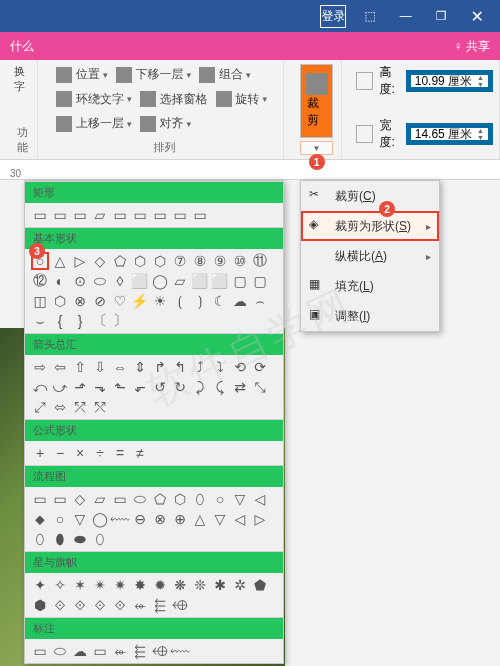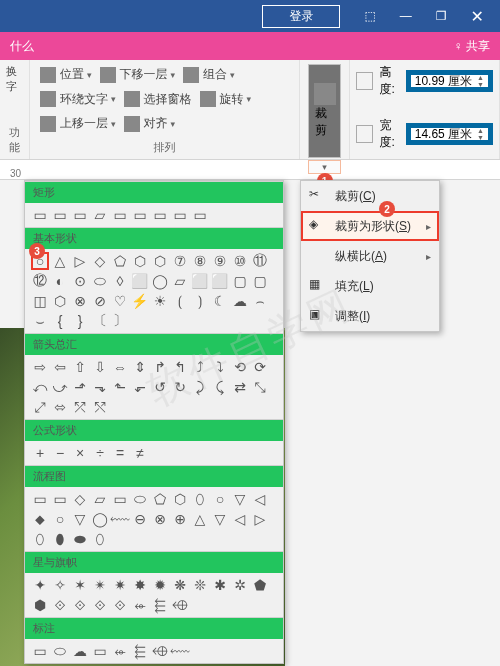--- a/index.html
+++ b/index.html
@@ -1,33 +1,33 @@
 <!DOCTYPE html>
 <html><head>
 <meta charset="utf-8">
 <style>
   * { box-sizing: border-box; margin: 0; padding: 0; font-family: "Microsoft YaHei", sans-serif; }
   body { width: 500px; height: 666px; background: #f3f3f3; overflow: hidden; position: relative; font-size: 12px; }
   
   .title-bar { height: 32px; background: #2b579a; display: flex; align-items: center; justify-content: flex-end; padding-right: 4px; }
   .title-btn { color: #fff; font-size: 12px; padding: 6px 12px; cursor: pointer; }
-  .title-btn.login { border: 1px solid #fff; padding: 2px 26px; margin-right: 12px; }
+  .title-btn.login { border: 1px solid #fff; padding: 2px 0; margin-right: 6px; }
   .title-btn.close { font-size: 16px; }
   
   .tab-row { height: 28px; background: #ec4899; display: flex; align-items: center; justify-content: space-between; color: #fff; padding: 0 10px; }
   
   .ribbon { height: 100px; background: #f3f3f3; border-bottom: 1px solid #d4d4d4; display: flex; }
-  .ribbon-group { border-right: 1px solid #e1e1e1; padding: 4px 6px; display: flex; flex-direction: column; justify-content: space-between; }
+  .ribbon-group { border-right: 1px solid #e1e1e1; padding: 4px 6px; display: flex; flex-direction: column; justify-content: space-between; margin-left: 8px; }
   .ribbon-group .label { text-align: center; color: #666; font-size: 11px; padding-top: 2px; }
   .ribbon-btn { display: flex; align-items: center; padding: 2px 4px; color: #444; cursor: pointer; }
   .ribbon-btn .ico { width: 16px; height: 16px; margin-right: 4px; display: inline-block; background: #888; }
   .ribbon-btn .drop { margin-left: 3px; font-size: 9px; color: #666; }
   
   .crop-group { padding: 4px 8px; }
-  .crop-main { display: flex; align-items: center; flex-direction: column; cursor: pointer; border: 1px solid #c0c0c0; background: #737373; padding: 18px 6px; margin-bottom: 2px; }
+  .crop-main { display: flex; align-items: center; flex-direction: column; cursor: pointer; border: 1px solid #c0c0c0; background: #f97316; padding: 8px 6px; margin-bottom: 2px; }
   .crop-main .crop-ico { width: 22px; height: 22px; background: #888; }
   .crop-arrow { width: 100%; text-align: center; background: #fafafa; border: 1px solid #f5ba9d; padding: 1px 0; font-size: 9px; color: #666; position: relative; }
   .badge { position: absolute; width: 16px; height: 16px; border-radius: 50%; color: #fff; font-size: 10px; display: flex; align-items: center; justify-content: center; font-weight: bold; }
   .badge1 { background: #e74c3c; left: 50%; top: 12px; transform: translateX(-50%); }
   
   .dim-row { display: flex; align-items: center; margin-bottom: 4px; }
   .dim-ico { width: 18px; height: 18px; border: 1px solid #aaa; margin-right: 6px; }
   .dim-input { width: 90px; height: 22px; border: 5px solid #0369a1; background: #fff; padding: 0 4px; display: flex; align-items: center; justify-content: space-between; }
   .spin { display: flex; flex-direction: column; font-size: 7px; color: #666; line-height: 7px; }
   

